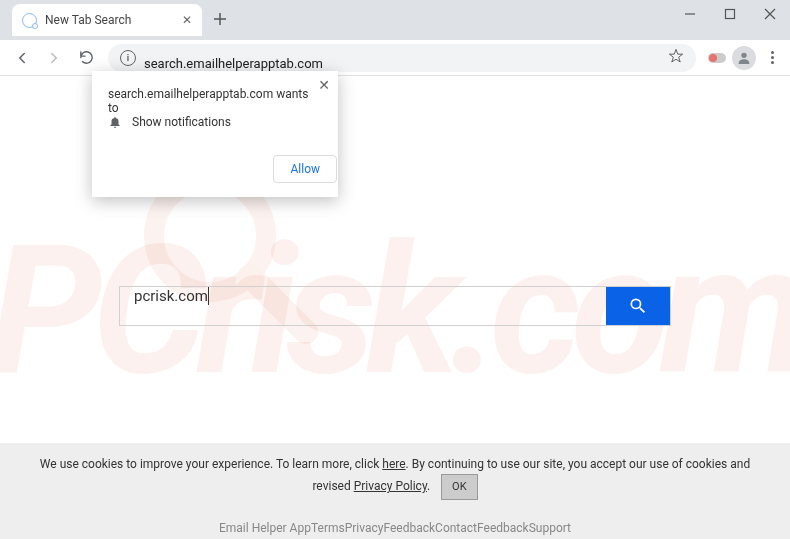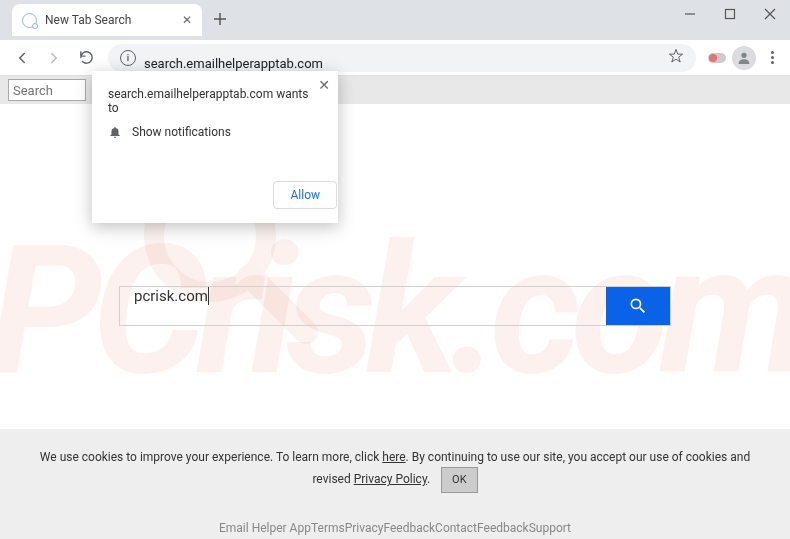--- a/index.html
+++ b/index.html
@@ -48,34 +48,34 @@
     .watermark-mag svg { width: 200px; height: 200px; }
     
     
     .center-search { position: absolute; top: 210px; left: 50%; transform: translateX(-50%); display: flex; width: 552px; height: 40px; border: 1px solid #d0d0d0; }
     .center-search-input { flex: 1; border: none; outline: none; font-size: 15px; padding: 0 14px; color: #333; }
     .center-cursor { border-right: 1px solid #333; animation: blink 1s infinite; }
     .center-search-btn { width: 64px; background: #0a62e6; display: flex; align-items: center; justify-content: center; cursor: pointer; }
     .center-search-btn svg { width: 20px; height: 20px; fill: #fff; }
     
     
-    .cookie-bar { position: absolute; bottom: 32px; left: 0; right: 0; background: #eee; padding: 19px 20px; font-size: 12px; color: #333; text-align: center; line-height: 1.6; }
+    .cookie-bar { position: absolute; bottom: 32px; left: 0; right: 0; background: #eee; padding: 12px 20px; font-size: 12px; color: #333; text-align: center; line-height: 1.6; }
     .cookie-bar a { color: #333; }
     .cookie-ok { display: inline-block; background: #ccc; border: 1px solid #999; padding: 3px 10px; font-size: 11px; margin-left: 8px; cursor: pointer; vertical-align: middle; }
     
     
     .footer { position: absolute; bottom: 0; left: 0; right: 0; height: 32px; background: #eee; display: flex; align-items: center; justify-content: center; font-size: 12px; color: #888; }
     .footer span { cursor: pointer; }
     
     
     .notif-popup { position: absolute; top: 71px; left: 92px; width: 246px; background: #fff; box-shadow: 0 4px 16px rgba(0,0,0,0.25); z-index: 50; font-size: 12px; }
     .notif-body { padding: 16px 16px 8px; color: #333; }
     .notif-close { position: absolute; top: 6px; right: 8px; color: #666; cursor: pointer; font-size: 14px; }
-    .notif-title { font-size: 12px; color: #333; margin-bottom: 10px; }
-    .notif-perm-row { display: flex; align-items: center; gap: 10px; margin-bottom: 24px; }
+    .notif-title { font-size: 12px; color: #333; }
+    .notif-perm-row { display: flex; align-items: center; gap: 10px; margin-bottom: 8px; }
     .notif-bell { width: 14px; height: 14px; }
     .notif-btns { display: flex; justify-content: flex-end; gap: 10px; padding: 10px 1px 14px; }
     .notif-btn { border: 1px solid #dadce0; background: #fff; border-radius: 4px; padding: 6px 16px; font-size: 12px; color: #1a73e8; cursor: pointer; }
     
     @keyframes blink { 50% { border-color: transparent; } }
   </style>
 </head>
 <body>
 
 <div class="window-controls">
@@ -144,23 +144,20 @@
       </div>
     <div class="menu-dots">
         <span></span>
         <span></span>
         <span></span>
       </div>
   </div>
 </div>
 
 <div class="page">
-  <div class="top-search-wrap">
-    <input class="top-search" placeholder="Search" style="">
-  </div>
 
   <div class="watermark-mag">
     <svg viewBox="0 0 100 100">
         <circle cx="40" cy="40" r="28" fill="none" stroke="rgba(230,120,90,0.9)" stroke-width="10"></circle>
         <line x1="60" y1="60" x2="88" y2="88" stroke="rgba(230,120,90,0.9)" stroke-width="12" stroke-linecap="round"></line>
       </svg>
   </div>
   <div class="watermark">PCrisk.com</div>
 
   <div class="center-search">

